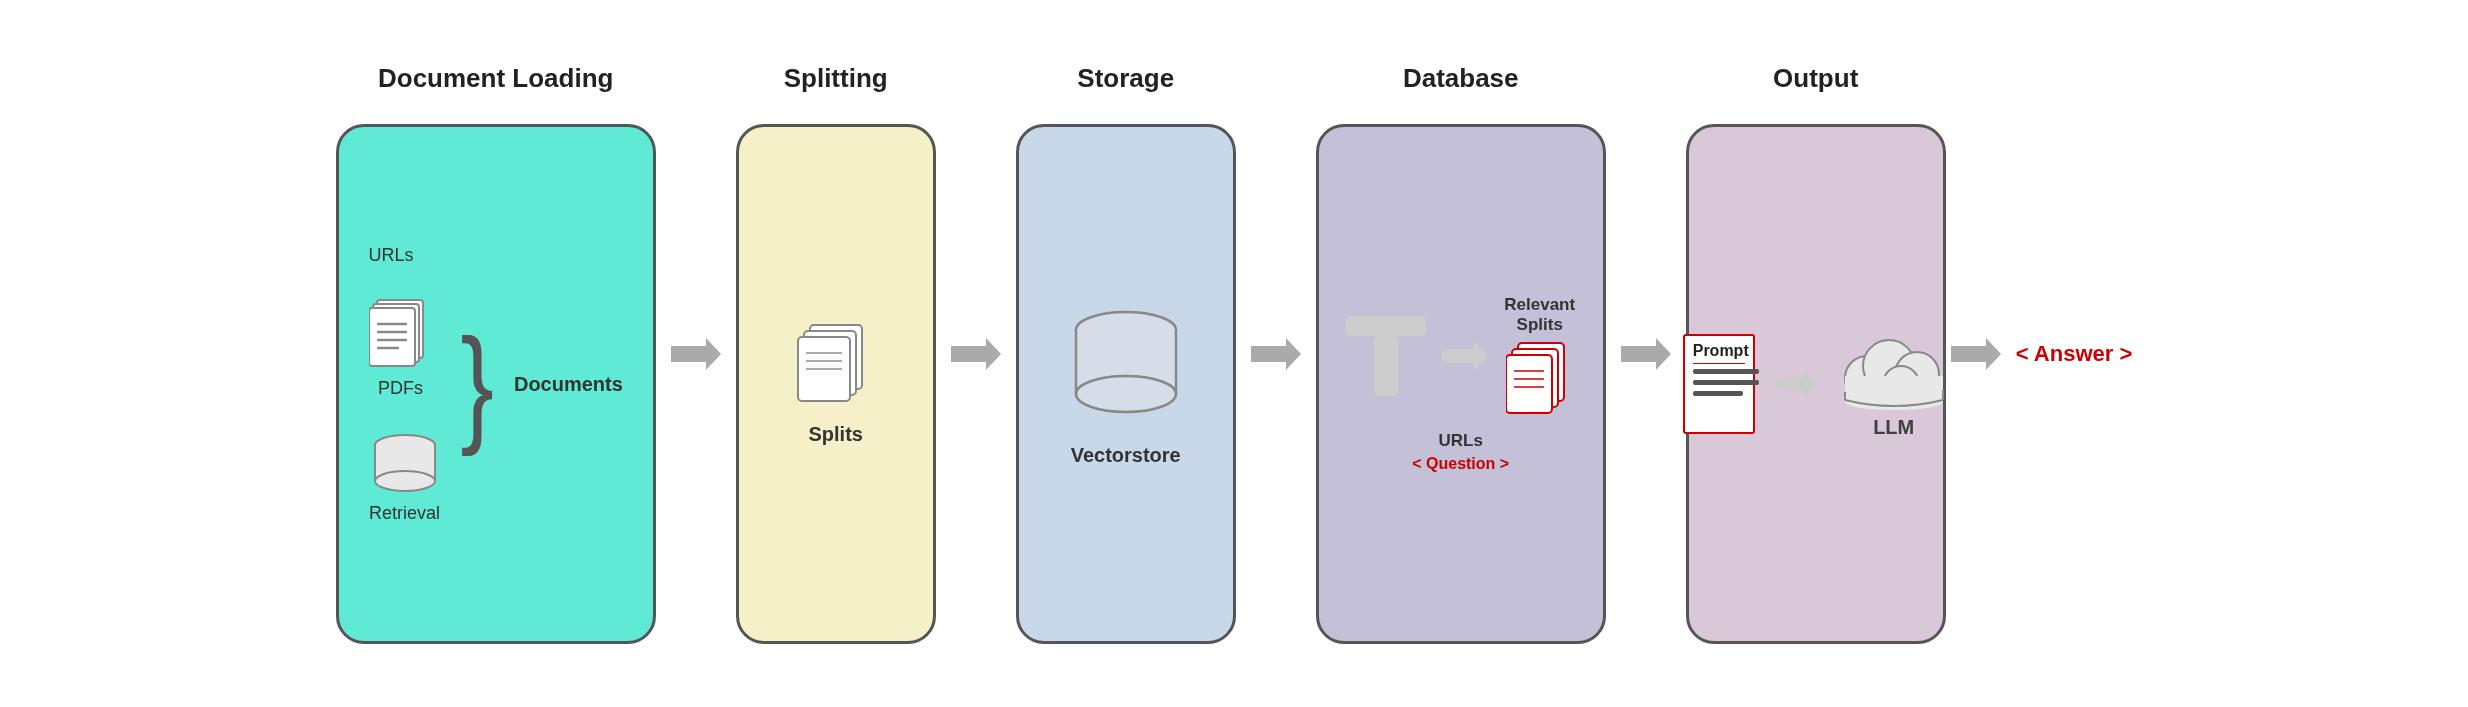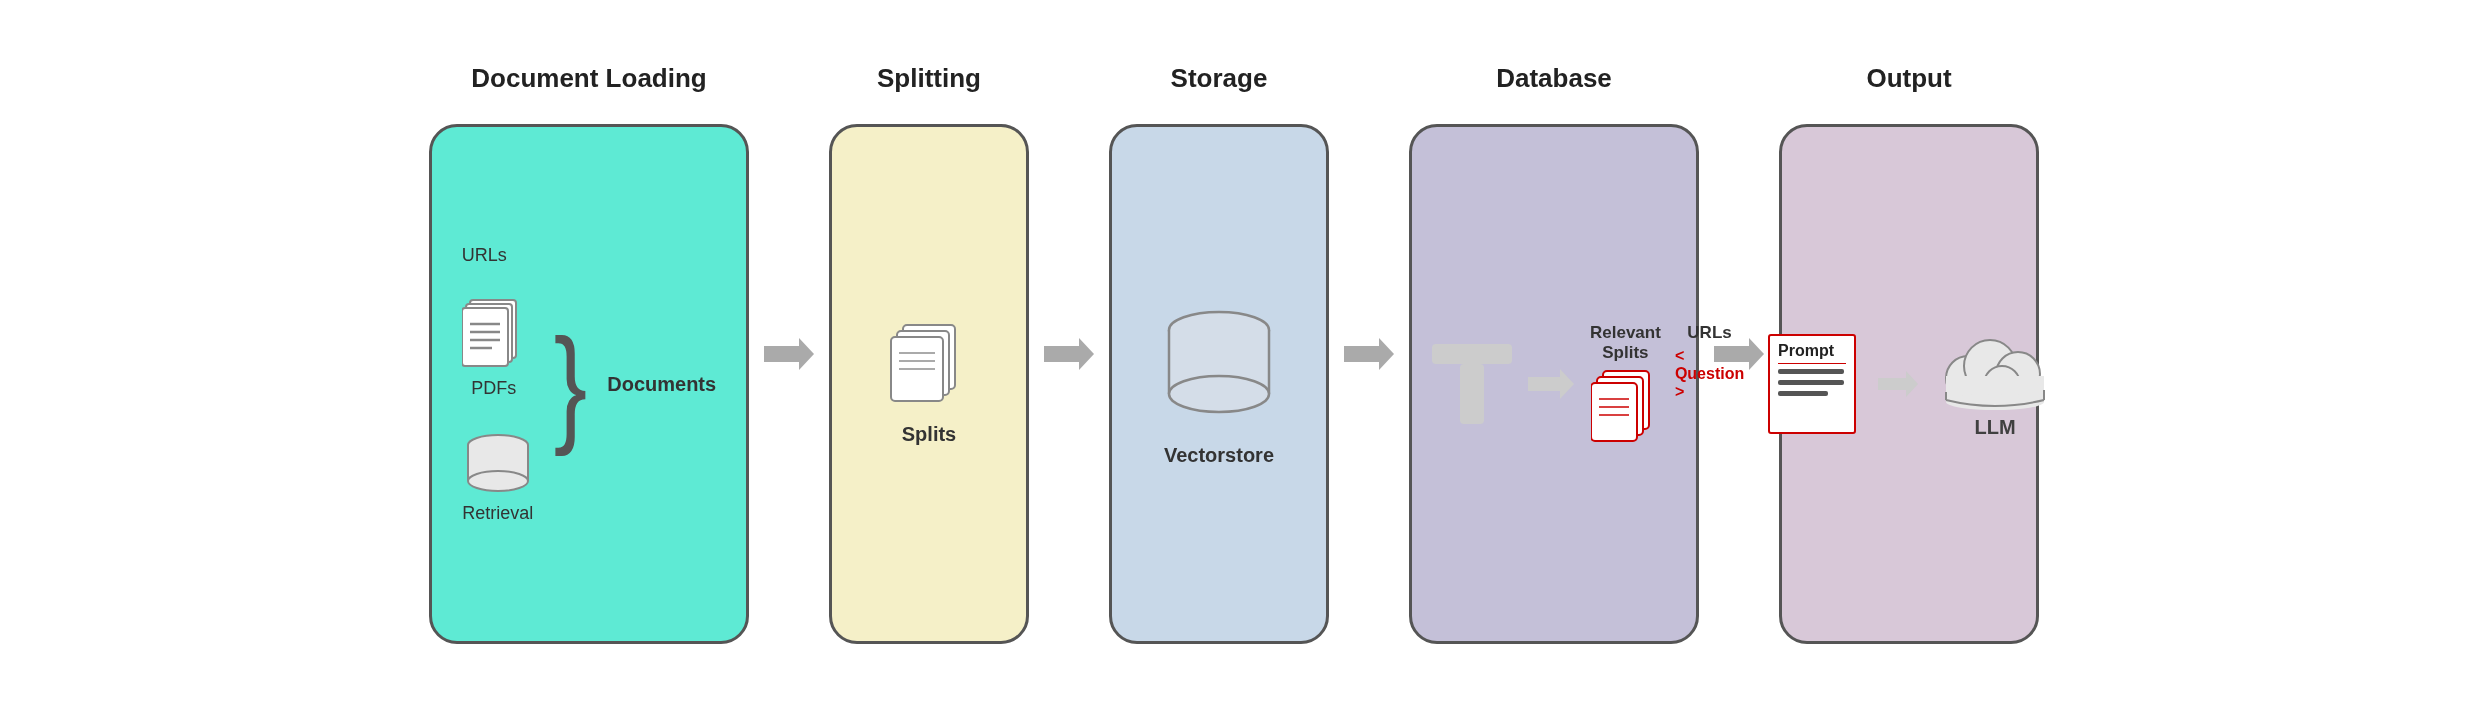--- a/index.html
+++ b/index.html
@@ -154,21 +154,22 @@
       font-size: 20px;
       font-weight: bold;
       color: #333;
       margin-top: 12px;
       text-align: center;
     }
 
     
     .retrieval-inner {
       display: flex;
-      flex-direction: row;
+      flex-direction: column;
+      align-items: center;
       gap: 14px;
       width: 100%;
     }
     .retrieval-top {
       display: flex;
       align-items: center;
       gap: 14px;
     }
     .relevant-splits-area {
       display: flex;
@@ -201,21 +202,21 @@
 
     
     .output-inner {
       display: flex;
       align-items: center;
       gap: 20px;
     }
     .prompt-box {
       border: 2.5px solid #cc0000;
       background: white;
-      width: 88px;
+      width: 72px;
       height: 100px;
       display: flex;
       flex-direction: column;
       padding: 6px 8px;
       gap: 4px;
       border-radius: 3px;
     }
     .prompt-title {
       font-size: 16px;
       font-weight: bold;
@@ -460,14 +461,20 @@
             <line x1="6" y1="62" x2="6" y2="70" stroke="#888" stroke-width="2"></line>
             <line x1="104" y1="60" x2="104" y2="70" stroke="#888" stroke-width="2"></line>
             <path d="M6,70 Q55,82 104,70" fill="none" stroke="#888" stroke-width="2"></path>
           </svg>
           <div class="llm-label">LLM</div>
         </div>
       </div>
     </div>
   </div>
 
+  <div class="final-arrow-area">
+    <svg width="60" height="40" viewBox="0 0 60 40" xmlns="http://www.w3.org/2000/svg">
+      <polygon points="5,12 40,12 40,4 55,20 40,36 40,28 5,28" fill="#aaa" stroke="none"></polygon>
+    </svg>
+    <div class="answer-label">&lt; Answer &gt;</div>
+  </div>
 
 </div>
 
 </body></html>

